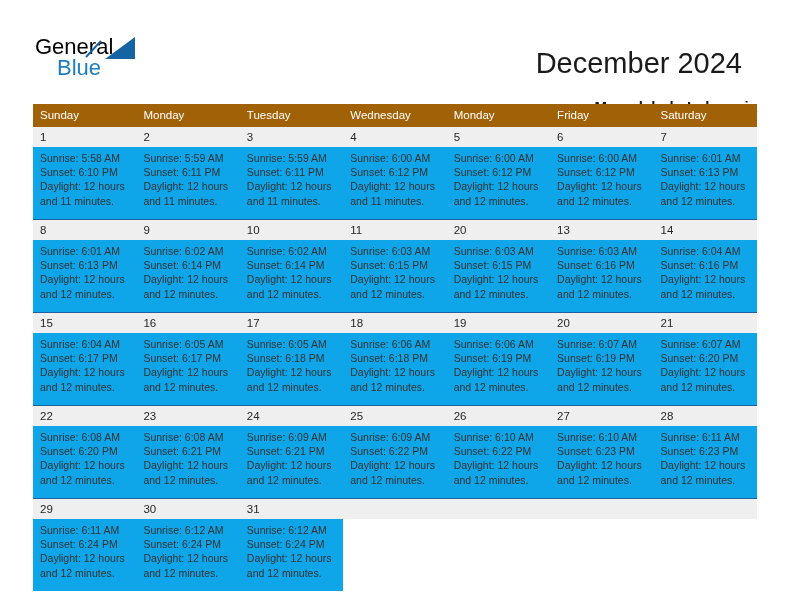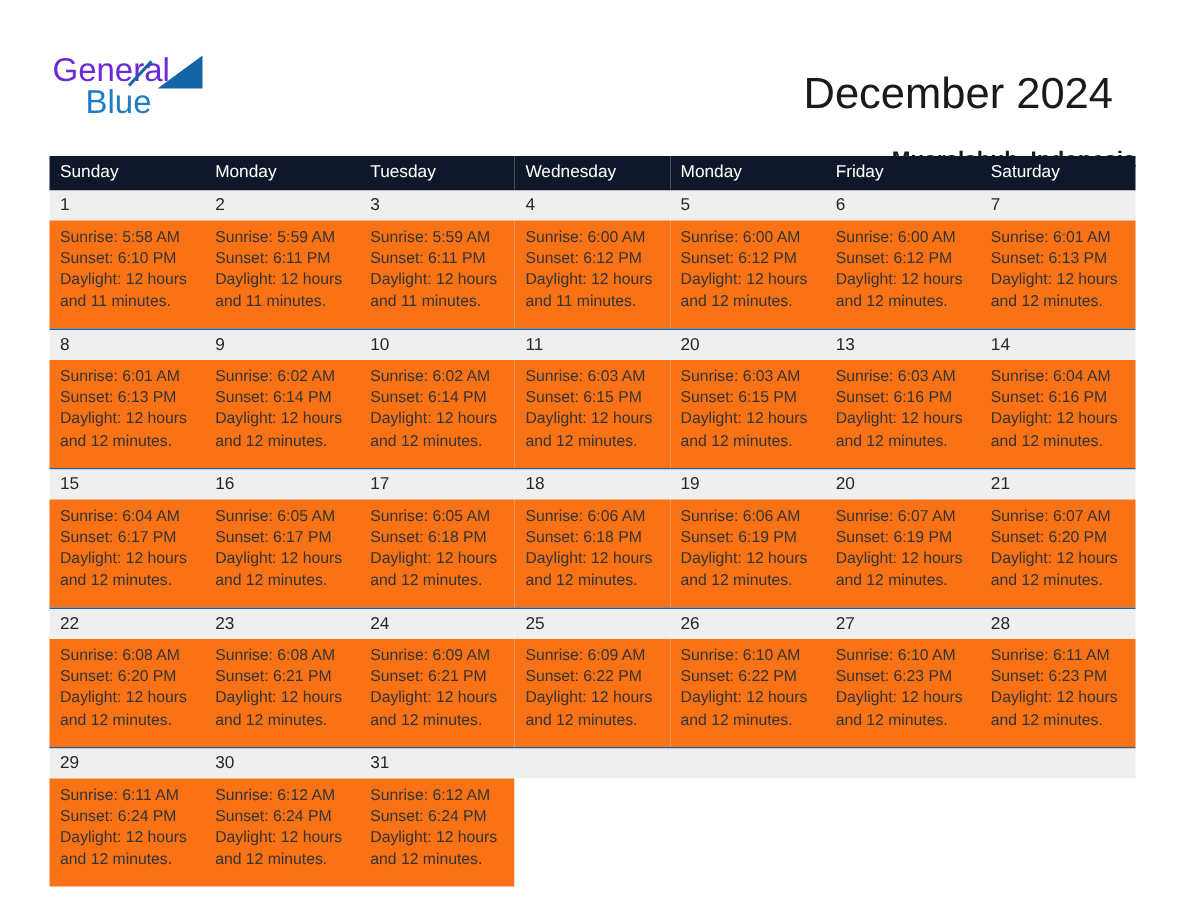--- a/index.html
+++ b/index.html
@@ -33,21 +33,21 @@
     left: 0;
     top: 4px;
     width: 210px;
     height: 58px;
   }
   .logo-general {
     position: absolute;
     left: 0;
     top: 0;
     font-size: 22px;
-    color: #6d28d9;
+    color: #000000;
     letter-spacing: 0px;
     line-height: 26px;
   }
   .logo-blue {
     position: absolute;
     left: 22px;
     top: 21px;
     font-size: 22px;
     color: #1d7dc2;
     line-height: 26px;
@@ -98,41 +98,41 @@
   
   .cal {
     position: absolute;
     left: 33px;
     top: 104px;
     width: 724px;
     border-collapse: collapse;
     table-layout: fixed;
   }
   .cal th {
-    background: #0f172a;
+    background: #a16207;
     color: #ffffff;
     font-size: 11.5px;
     font-weight: normal;
     text-align: left;
     padding: 5px 0 5px 7px;
     height: 12px;
     line-height: 13px;
     border: none;
   }
   .daynum-row td {
     background: #efefef;
     font-size: 11.5px;
     color: #262626;
     padding: 4px 0 3px 7px;
     line-height: 13px;
     border: none;
     vertical-align: top;
   }
   .info-row td {
-    background: #f97316;
+    background: #0ea5e9;
     font-size: 10.5px;
     color: #333333;
     padding: 4px 8px 10px 7px;
     line-height: 14.2px;
     border: none;
     vertical-align: top;
     height: 58px;
   }
   .sep-row td {
     padding: 0;

